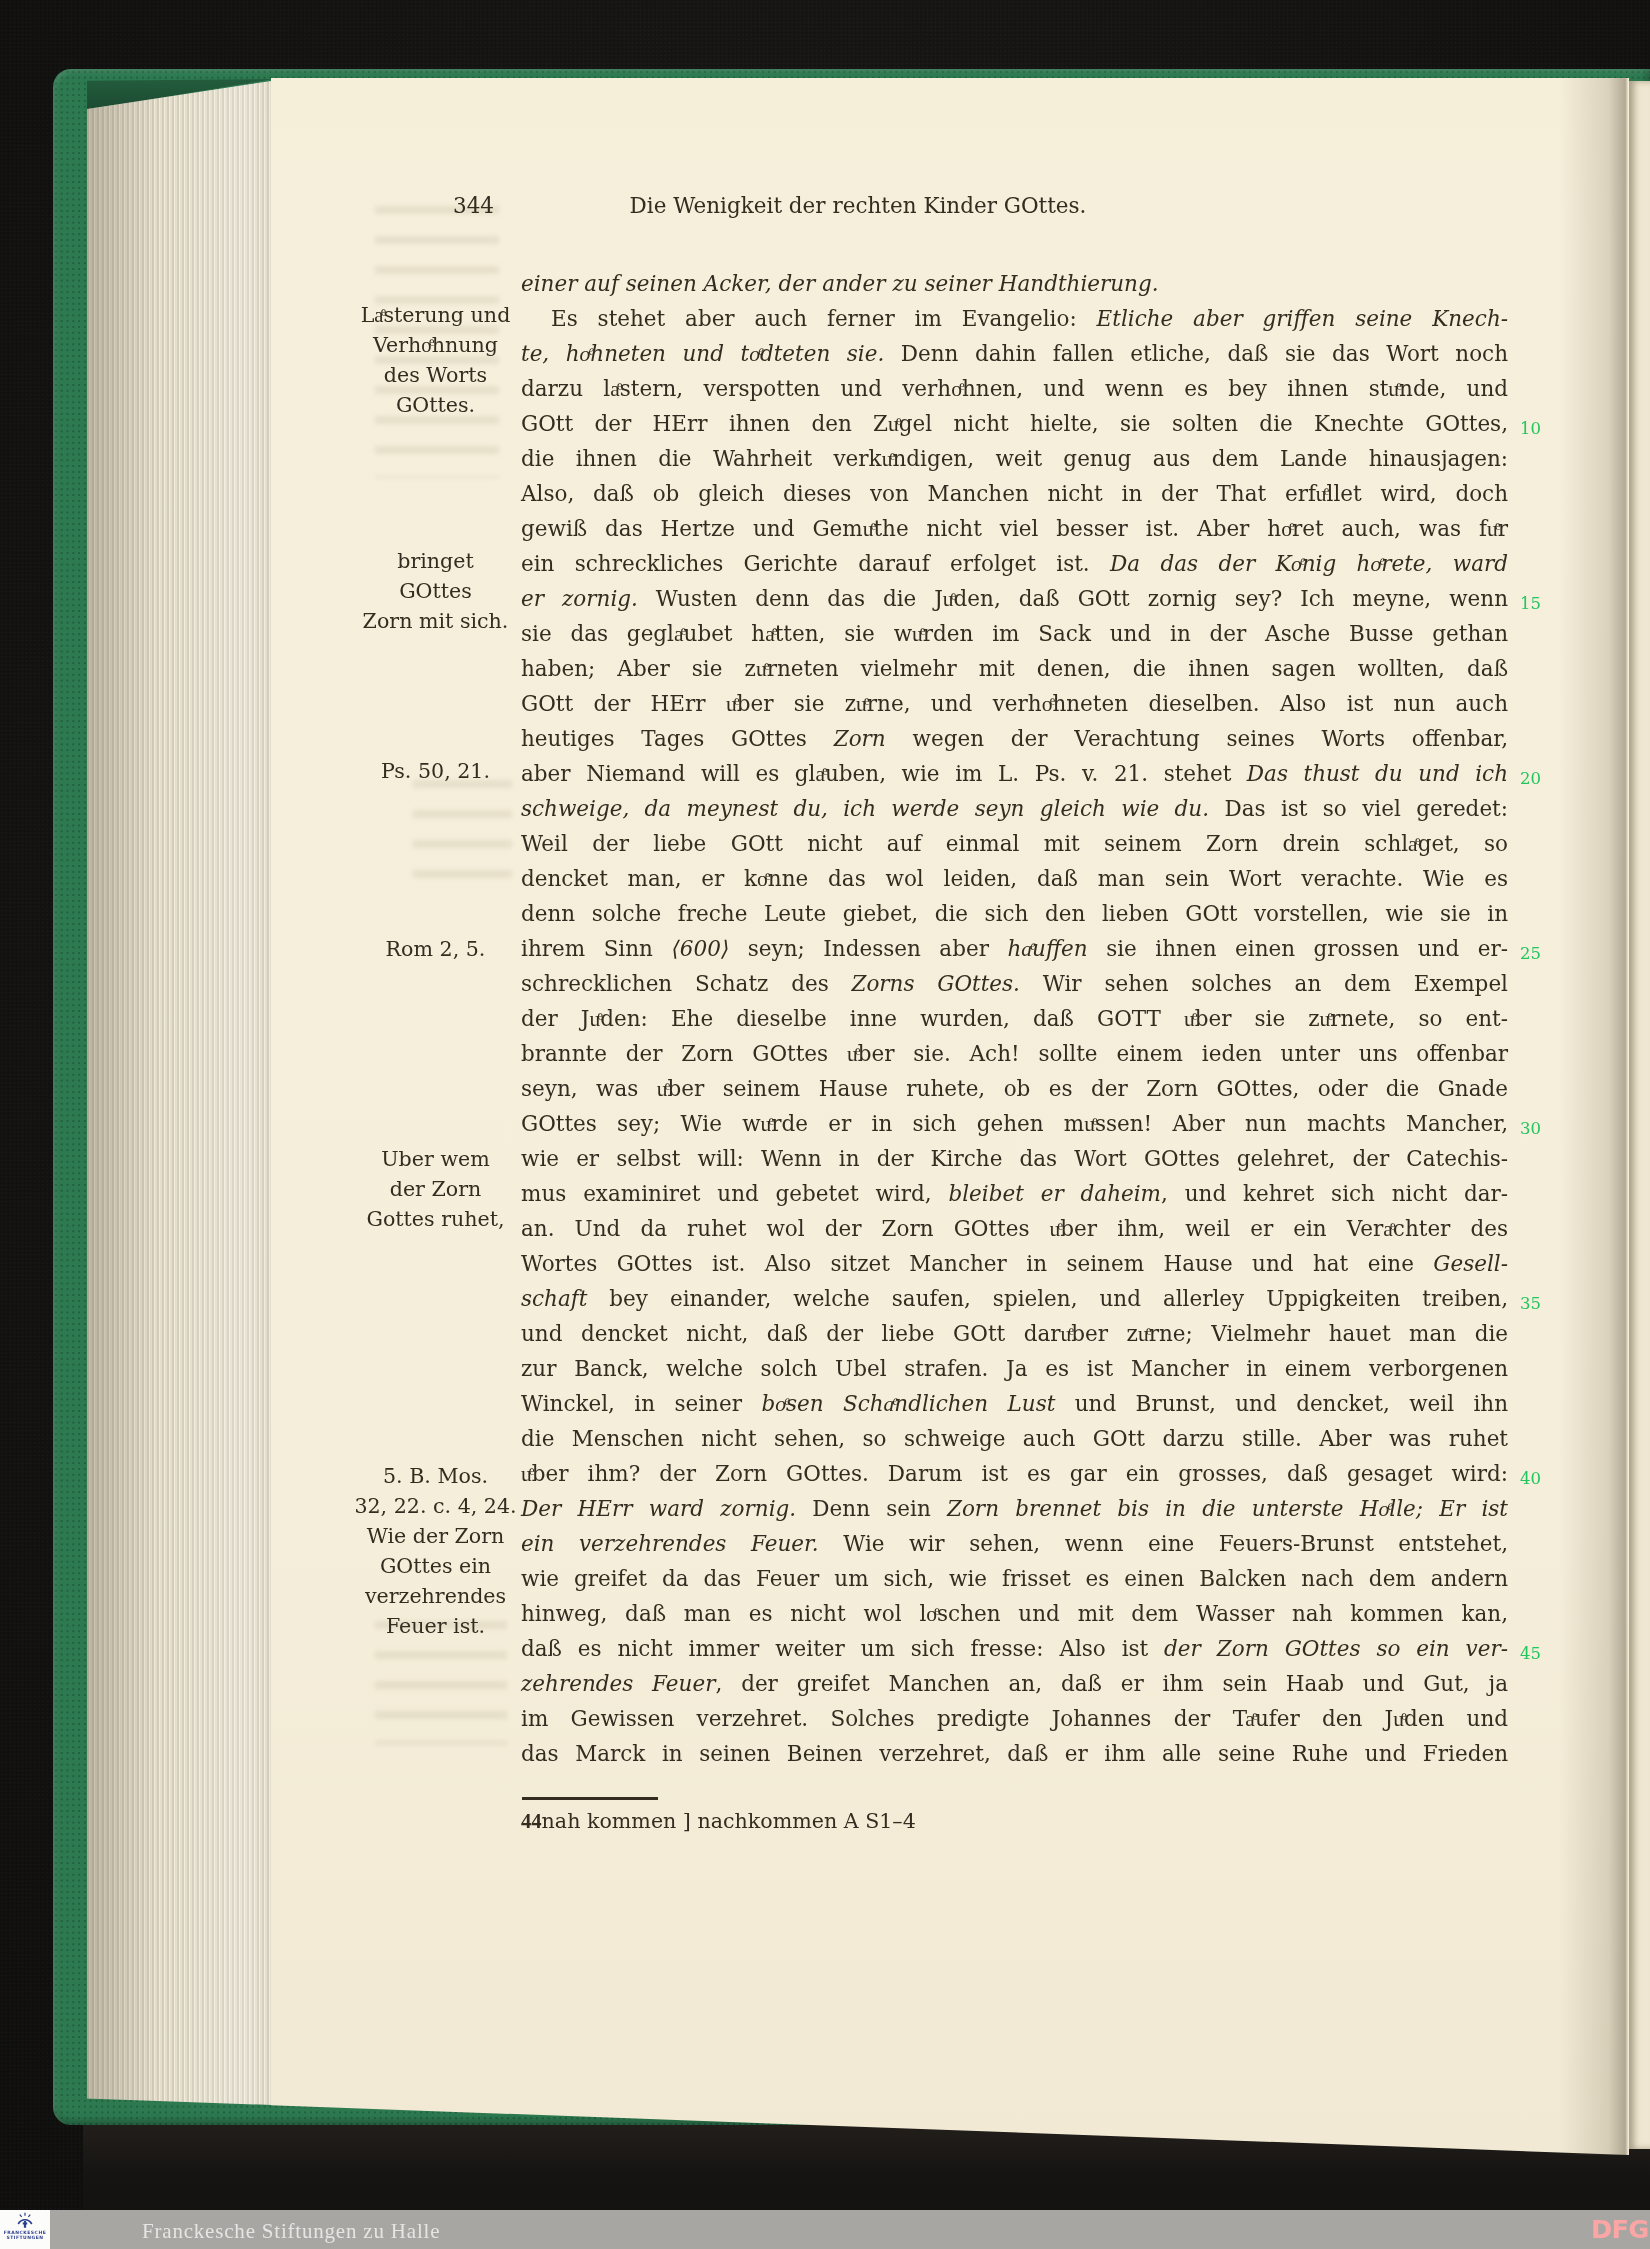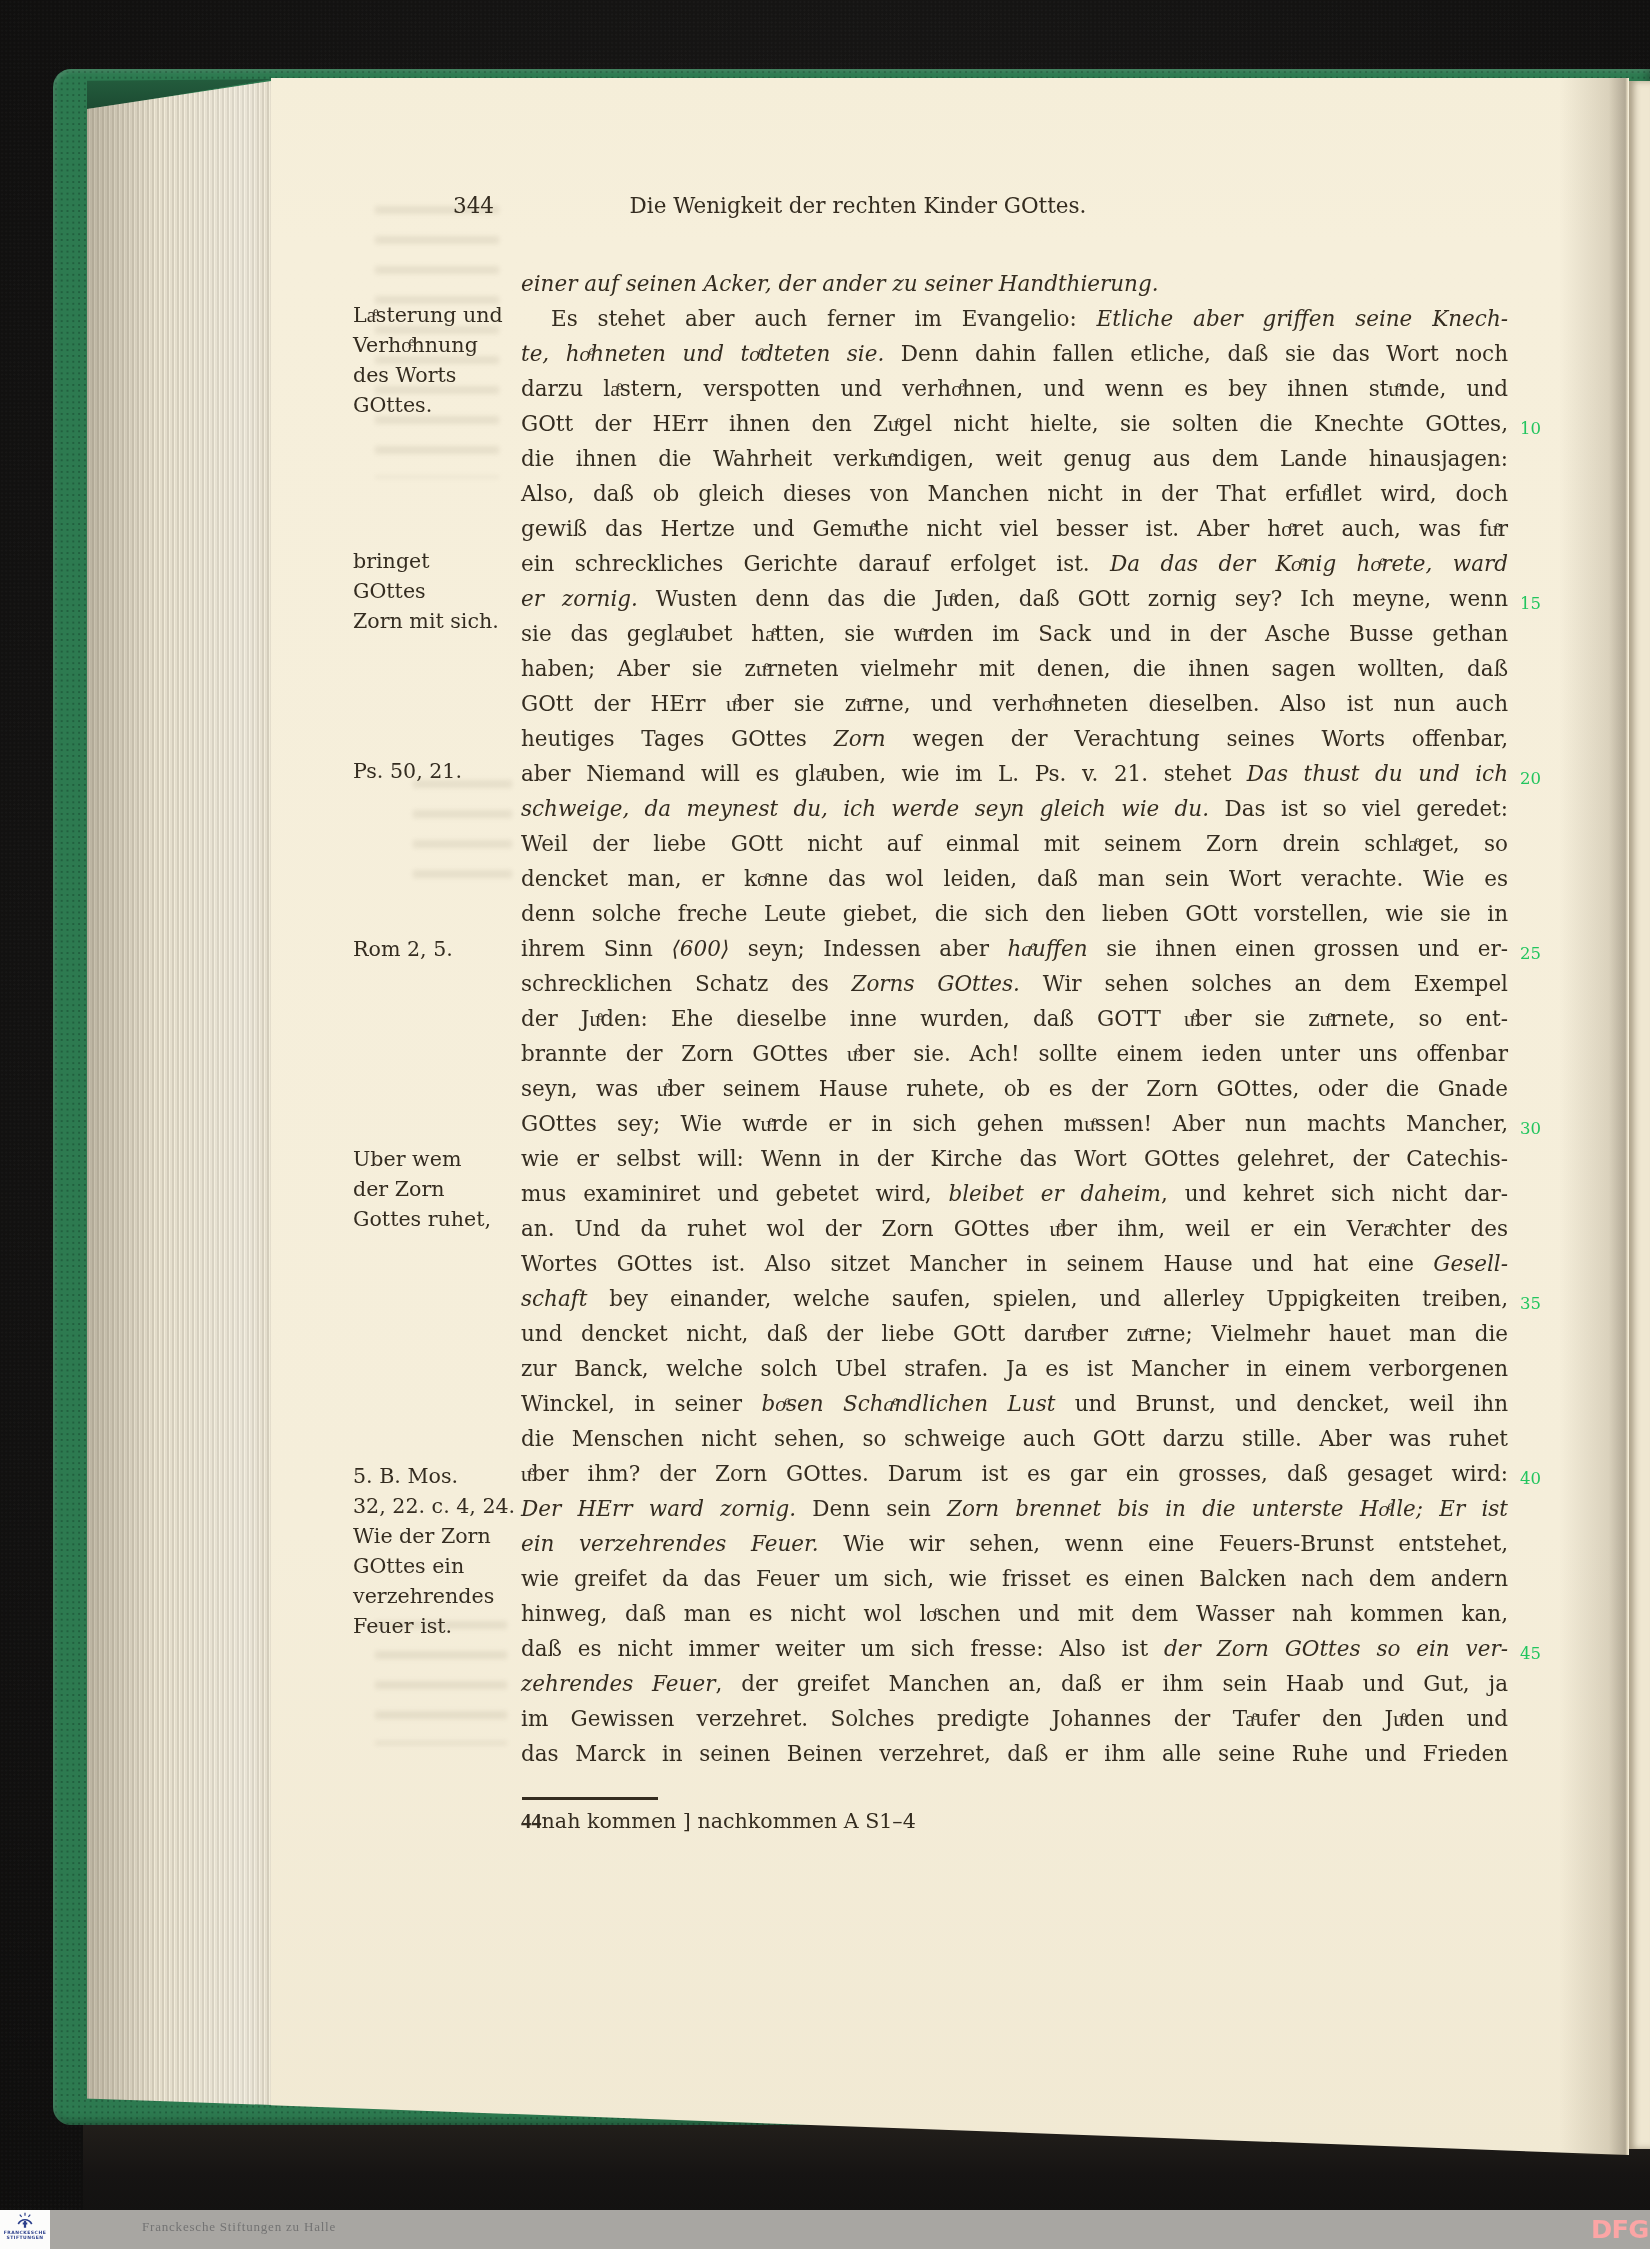--- a/index.html
+++ b/index.html
@@ -58,21 +58,21 @@
   .page-number{position:absolute;left:453px;top:193px;font-size:21.5px;}
   .running-header{position:absolute;left:528px;top:193px;width:660px;text-align:center;font-size:21.5px;}
 
   .body-text{position:absolute;left:521px;top:266px;width:987px;font-size:21.5px;}
   .body-line{line-height:35px;height:35px;white-space:nowrap;
     text-align:justify;text-align-last:justify;}
   .body-line.no-just{text-align:left;text-align-last:left;}
   .body-line.indent{padding-left:30px;}
   .body-line .it{font-style:italic;margin-top:26px;}
 
-  .margin-notes .margin-note{position:absolute;left:353px;width:165px;font-size:20.6px;}
+  .margin-notes .margin-note{position:absolute;left:353px;width:165px;font-size:20.6px;text-align:center;}
   .margin-line{line-height:30px;}
   .note-1{top:300px}.note-2{top:546px}.note-3{top:756px}
   .note-4{top:934px}.note-5{top:1144px}.note-6{top:1461px}
 
   .line-numbers .line-no{position:absolute;left:1520px;width:40px;font-size:16.5px;color:#22c55e;}
   .line-no:nth-child(1){top:419px}.line-no:nth-child(2){top:594px}
   .line-no:nth-child(3){top:769px}.line-no:nth-child(4){top:944px}
   .line-no:nth-child(5){top:1119px}.line-no:nth-child(6){top:1294px}
   .line-no:nth-child(7){top:1469px}.line-no:nth-child(8){top:1644px}
 
@@ -80,22 +80,22 @@
   .footnote{position:absolute;left:521px;top:1809px;font-size:20.6px;}
   .footnote .fn-ref{font-weight:bold;margin-right:0;font-family:Liberation Serif, serif;}
 
   
   .footer-bar{position:absolute;left:0;top:2210px;width:1650px;height:40px;background:var(--bar-gray);}
   .stamp-box{position:absolute;left:0;top:2210px;width:50px;height:40px;background:#fcfcfb;
     display:flex;flex-direction:column;align-items:center;justify-content:flex-start;padding-top:1.7px;box-sizing:border-box;}
   .stamp-box svg{display:block;}
   .stamp-text{color:var(--stamp-blue);font-family:"DejaVu Sans",sans-serif;
     font-size:4.5px;line-height:5.4px;letter-spacing:0.5px;font-weight:bold;text-align:center;}
-  .footer-label{position:absolute;left:142px;top:2219px;color:#737373;
-    font-family:"Liberation Serif","DejaVu Serif",serif;font-size:13px;letter-spacing:0.8px;}
+  .footer-label{position:absolute;left:142px;top:2219px;color:#e5e5e5;
+    font-family:"Liberation Serif","DejaVu Serif",serif;font-size:21px;letter-spacing:0.8px;}
   .dfg-logo{position:absolute;left:1591px;top:2214px;color:#fca5a5;
     font-family:"DejaVu Sans",sans-serif;font-weight:800;font-size:25.6px;letter-spacing:-0.8px;}
 </style>
 </head>
 <body>
 
 <div class="vignette"></div>
 
 <div class="under-shadow"></div>
 <div class="cover"></div>

